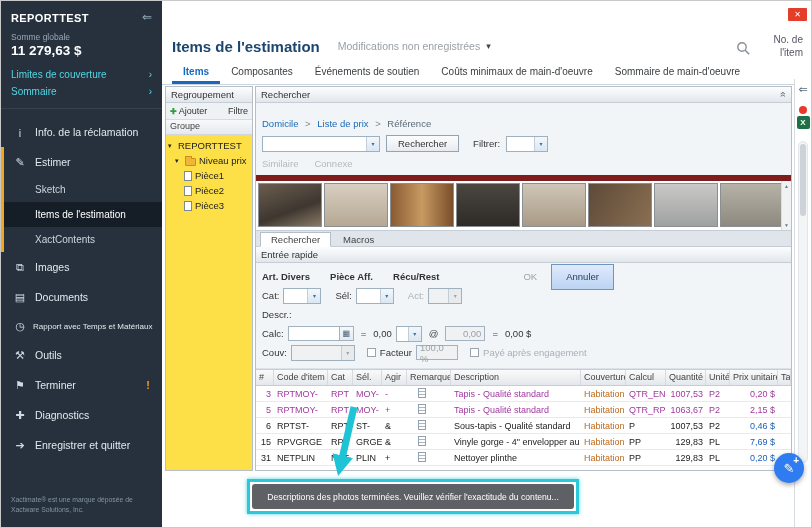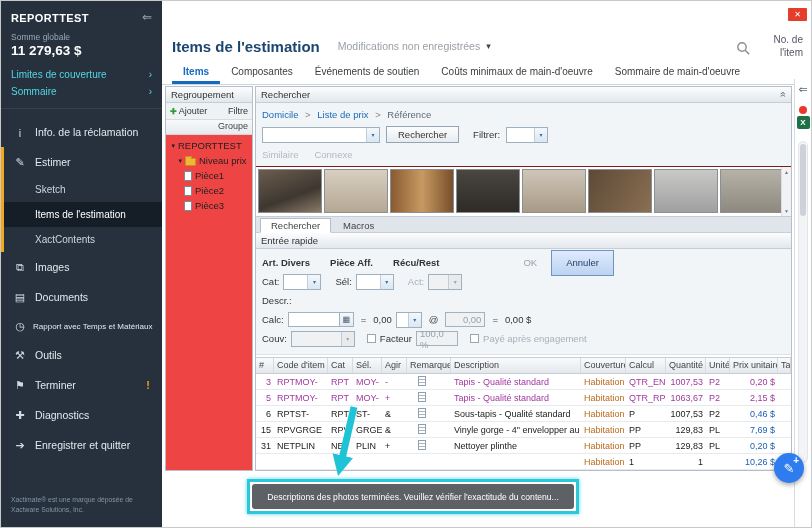--- a/index.html
+++ b/index.html
@@ -33,40 +33,40 @@
 .m-header{position:absolute;top:32px;left:10px;right:0;height:26px;display:flex;align-items:center;}
 .m-title{font-size:15px;font-weight:bold;color:#1c4670;}
 .m-status{margin-left:18px;color:#9aa0a6;font-size:10.5px;cursor:pointer;display:flex;align-items:center;gap:6px;}
 .m-status .chev{color:#444;font-size:9px;}
 .tabbar{position:absolute;top:58px;left:0;right:0;height:26px;border-bottom:1px solid #cdd5dc;display:flex;align-items:stretch;padding-left:10px;}
 .tab{display:flex;align-items:center;padding:0 11px;font-size:10px;color:#3c4043;cursor:pointer;white-space:nowrap;}
 .tab.active{color:#1769c0;font-weight:bold;box-shadow:inset 0 -3px 0 #1769c0;text-align:right;}
 .content{position:absolute;top:85px;left:3px;right:2px;bottom:56px;display:flex;gap:2px;}
 
 
-.gpanel{width:88px;border:1px solid #b6bfc9;display:flex;flex-direction:column;background:#ef4444;flex:none;text-align:right;}
+.gpanel{width:88px;border:1px solid #b6bfc9;display:flex;flex-direction:column;background:#fde047;flex:none;}
 .phead{height:16px;background:linear-gradient(#fcfdfe,#e2e7ec);border-bottom:1px solid #c6cdd4;display:flex;align-items:center;justify-content:space-between;padding:0 5px;font-size:9.5px;color:#333;flex:none;}
 .collapse-up{display:inline-block;transform:rotate(-90deg);color:#5a6b7a;font-size:10px;cursor:pointer;}
 .gtools{height:17px;background:#eef2f5;border-bottom:1px solid #d5dbe1;display:flex;align-items:center;justify-content:space-between;padding:0 4px;font-size:9px;flex:none;}
 .add{cursor:pointer;}
 .add .plus{color:#2f9e3f;font-weight:bold;font-size:8px;}
 .filtre{cursor:pointer;color:#333;}
 .gcol{height:15px;background:linear-gradient(#f7f9fa,#e6eaee);border-bottom:1px solid #d0d6dc;font-size:9px;padding:1px 4px;color:#444;flex:none;}
 .tree{flex:1;padding:3px 2px;font-size:9.5px;color:#222;}
 .trow{display:flex;align-items:center;height:15px;gap:3px;cursor:pointer;white-space:nowrap;overflow:hidden;}
 .ind1{padding-left:7px;}
 .ind2{padding-left:16px;}
 .exp{font-size:7px;color:#222;width:7px;flex:none;}
 .folder{width:11px;height:8px;background:#f0b63a;border:1px solid #c98f1b;border-radius:1px;position:relative;flex:none;margin-top:2px;}
 .folder::before{content:"";position:absolute;top:-3px;left:-1px;width:5px;height:2px;background:#f0b63a;border:1px solid #c98f1b;border-bottom:none;}
 .page{width:8px;height:10px;background:#fff;border:1px solid #7d8a96;flex:none;}
 
 
 .spanel{flex:1;border:1px solid #b6bfc9;display:flex;flex-direction:column;background:#fff;overflow:hidden;}
-.s-controls{background:#f2f5f8;padding:4px 6px 6px;border-bottom:1px solid #7f1d1d;flex:none;}
+.s-controls{background:#f2f5f8;padding:13px 6px 6px;border-bottom:6px solid #7f1d1d;flex:none;}
 .breadcrumb{font-size:9.5px;margin:2px 0 6px;}
 .bc-link{color:#1a6ab8;cursor:pointer;}
 .bc-sep{color:#888;margin:0 4px;}
 .bc-cur{color:#5a6a78;}
 .search-row{display:flex;align-items:center;gap:6px;}
 .combo{background:#fff;border:1px solid #9fb0bf;height:16px;display:flex;align-items:center;justify-content:flex-end;cursor:pointer;flex:none;}
 .combo .arr{width:13px;height:100%;border-left:1px solid #c2cdd8;background:linear-gradient(#f2f7fc,#dbe7f2);color:#3a70a8;font-size:6px;display:flex;align-items:center;justify-content:center;}
 .combo.disabled{background:#f0f1f2;}
 .combo.disabled .arr{color:#9aa6b0;background:#e8eaec;}
 .search-combo{width:118px;}

